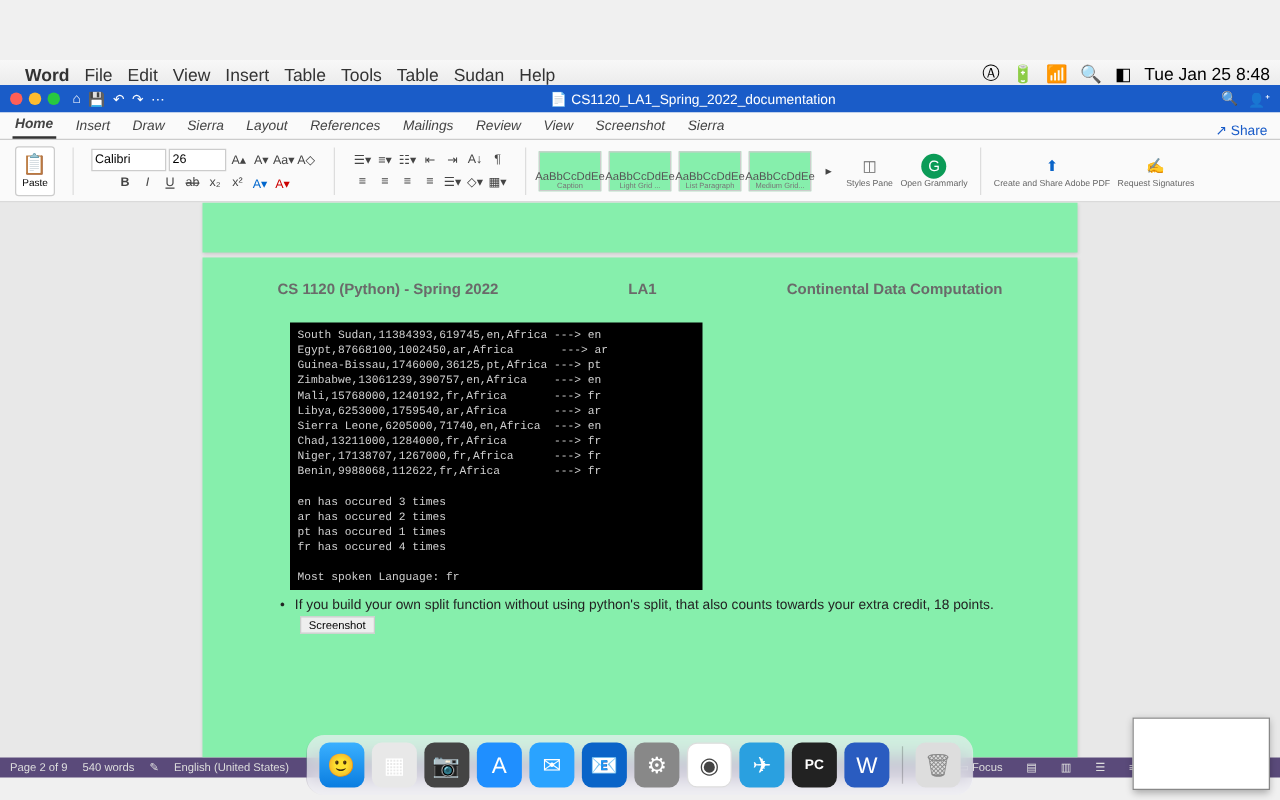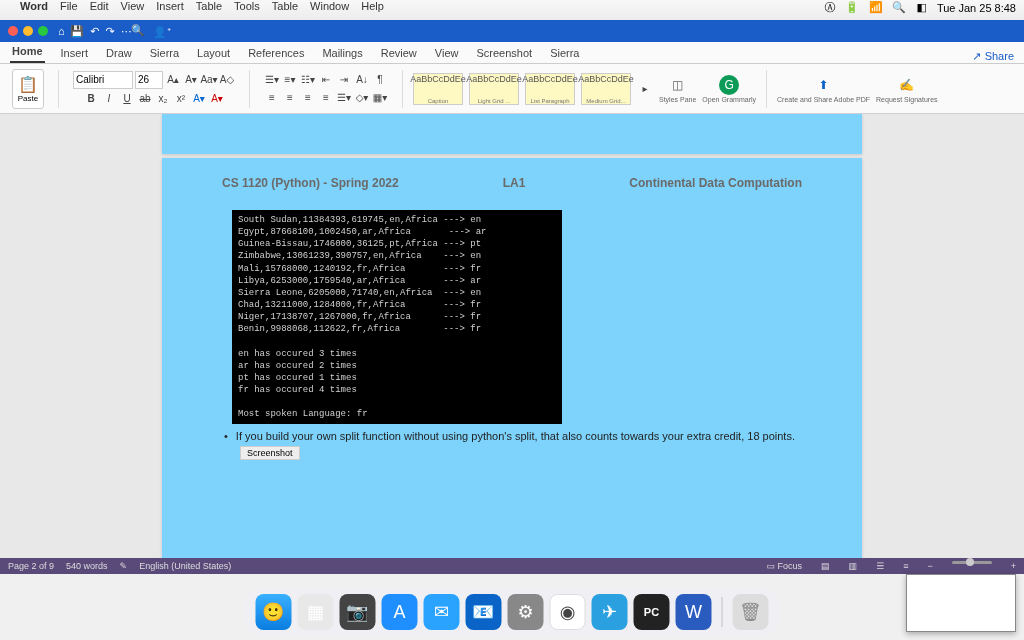--- a/index.html
+++ b/index.html
@@ -1,55 +1,55 @@
 <!DOCTYPE html>
 <html><head>
 <meta charset="utf-8">
 <style>
 * { margin: 0; padding: 0; box-sizing: border-box; font-family: -apple-system, BlinkMacSystemFont, "Segoe UI", sans-serif; }
 body { width: 1024px; height: 640px; background: #f0f0f0; overflow: hidden; position: relative; }
 
-.menubar { height: 20px; background: linear-gradient(#f8f8f8,#ececec); display: flex; align-items: flex-start; font-size: 11px; padding: 0 8px; justify-content: space-between; }
+.menubar { height: 20px; background: linear-gradient(#f8f8f8,#ececec); display: flex; align-items: flex-end; font-size: 14px; padding: 0 8px; justify-content: space-between; margin-top: 48px; }
 .menubar-left { display: flex; gap: 12px; align-items: center; }
 .menubar-right { display: flex; gap: 10px; align-items: center; }
 .menubar-item { color: #333; }
 .apple-icon { font-size: 13px; }
 
 .titlebar { height: 22px; background: #1a5cc8; display: flex; align-items: center; padding: 0 8px; color: #fff; font-size: 11px; }
 .traffic { display: flex; gap: 5px; margin-right: 10px; }
 .dot { width: 10px; height: 10px; border-radius: 50%; }
 .dot.red { background: #ff5f57; } .dot.yellow { background: #febc2e; } .dot.green { background: #28c840; }
 .titlebar-center { flex: 1; text-align: center; font-weight: 500; }
 .titlebar-icons { display: flex; gap: 8px; font-size: 11px; }
 
 .tabs { height: 22px; background: #fafafa; border-bottom: 1px solid #ccc; display: flex; align-items: flex-end; font-size: 11px; padding: 0 10px; gap: 14px; }
-.tab { padding: 4px 2px; color: #444; }
+.tab { padding: 4px 2px; color: #444; font-style: italic; }
 .tab.active { font-weight: 600; border-bottom: 2px solid #333; }
 .share-btn { margin-left: auto; color: #1a5cc8; font-size: 11px; }
 
 .ribbon { height: 50px; background: #fafafa; border-bottom: 1px solid #d0d0d0; display: flex; align-items: center; padding: 4px 8px; gap: 6px; font-size: 10px; }
 .ribbon-group { display: flex; flex-direction: column; gap: 2px; align-items: center; padding: 0 4px; }
 .paste-btn { width: 32px; height: 40px; background: #fff; border: 1px solid #ccc; border-radius: 3px; display: flex; flex-direction: column; align-items: center; justify-content: center; font-size: 8px; }
 .paste-icon { font-size: 16px; color: #888; }
 .font-row { display: flex; gap: 2px; align-items: center; }
 .font-select { height: 18px; font-size: 10px; border: 1px solid #ccc; background: #fff; padding: 0 2px; }
 .font-select.name { width: 60px; }
-.font-select.size { width: 28px; }
+.font-select.size { width: 46px; }
 .mini-btn { width: 16px; height: 16px; border: none; background: transparent; font-size: 10px; display: inline-flex; align-items: center; justify-content: center; color: #444; }
 .divider-v { width: 1px; height: 38px; background: #ddd; margin: 0 4px; }
-.style-box { width: 50px; height: 32px; background: #fef9c3; border: 1px solid #ccc; font-size: 7px; display: flex; flex-direction: column; align-items: center; justify-content: space-between; text-align: center; }
+.style-box { width: 50px; height: 32px; background: #86efac; border: 1px solid #ccc; font-size: 7px; display: flex; flex-direction: column; align-items: center; justify-content: flex-end; text-align: center; }
 .style-box .sample { font-size: 9px; color: #555; }
 .style-box .label { font-size: 6px; color: #777; }
 .ribbon-end { display: flex; flex-direction: column; align-items: center; gap: 1px; font-size: 7px; color: #666; }
 .ribbon-end .ico { width: 20px; height: 20px; border-radius: 50%; display: flex; align-items: center; justify-content: center; font-size: 12px; }
 .grammarly { background: #0b9b57; color: #fff; }
 
 .doc-area { height: 444px; background: #e8e8e8; overflow: hidden; display: flex; flex-direction: column; align-items: center; }
 .page-gap { height: 20px; width: 700px; }
-.page { width: 700px; background: #7dd3fc; box-shadow: 0 1px 3px rgba(0,0,0,0.15); padding: 18px 60px; }
+.page { width: 700px; background: #86efac; box-shadow: 0 1px 3px rgba(0,0,0,0.15); padding: 18px 60px; }
 .page.top { height: 60px; }
 .page.main { min-height: 400px; }
 .page-header { display: flex; justify-content: space-between; font-size: 12px; color: #6a6a6a; font-weight: 600; margin-bottom: 20px; }
 .terminal { background: #000; color: #d0d0d0; font-family: "Courier New", monospace; font-size: 9px; line-height: 1.35; padding: 4px 6px; white-space: pre; width: 330px; margin-left: 10px; }
 .bullet-text { font-size: 11px; color: #222; margin-top: 6px; display: flex; }
 .bullet-text .dot-b { margin: 0 8px 0 2px; }
 .screenshot-tag { display: inline-block; background: #eee; border: 1px solid #ccc; padding: 1px 6px; font-size: 9px; margin-top: 2px; margin-left: 18px; }
 
 .statusbar { height: 16px; background: #5a4a7a; color: #ddd; font-size: 9px; display: flex; align-items: center; padding: 0 8px; gap: 12px; }
 .statusbar .right { margin-left: auto; display: flex; gap: 19px; }
@@ -80,21 +80,21 @@
   <div class="menubar-left">
     <span class="apple-icon"></span>
     <span class="menubar-item" style="font-weight:600">Word</span>
     <span class="menubar-item">File</span>
     <span class="menubar-item">Edit</span>
     <span class="menubar-item">View</span>
     <span class="menubar-item">Insert</span>
     <span class="menubar-item">Table</span>
     <span class="menubar-item">Tools</span>
     <span class="menubar-item">Table</span>
-    <span class="menubar-item">Window</span>
+    <span class="menubar-item">Sudan</span>
     <span class="menubar-item">Help</span>
   </div>
   <div class="menubar-right">
     <span>Ⓐ</span>
     <span>🔋</span>
     <span>📶</span>
     <span>🔍</span>
     <span>◧</span>
     <span>Tue Jan 25  8:48</span>
   </div>
@@ -104,20 +104,24 @@
   <div class="traffic">
     <div class="dot red"></div>
     <div class="dot yellow"></div>
     <div class="dot green"></div>
   </div>
   <span style="margin-right:6px">⌂</span>
   <span style="margin-right:6px">💾</span>
   <span style="margin-right:6px">↶</span>
   <span style="margin-right:6px">↷</span>
   <span>⋯</span>
+  <div class="titlebar-center">
+    <span>📄</span>
+    <span>CS1120_LA1_Spring_2022_documentation</span>
+  </div>
   <div class="titlebar-icons">
     <span>🔍</span>
     <span>👤⁺</span>
   </div>
 </div>
 
 <div class="tabs">
   <span class="tab active">Home</span>
   <span class="tab">Insert</span>
   <span class="tab">Draw</span>

